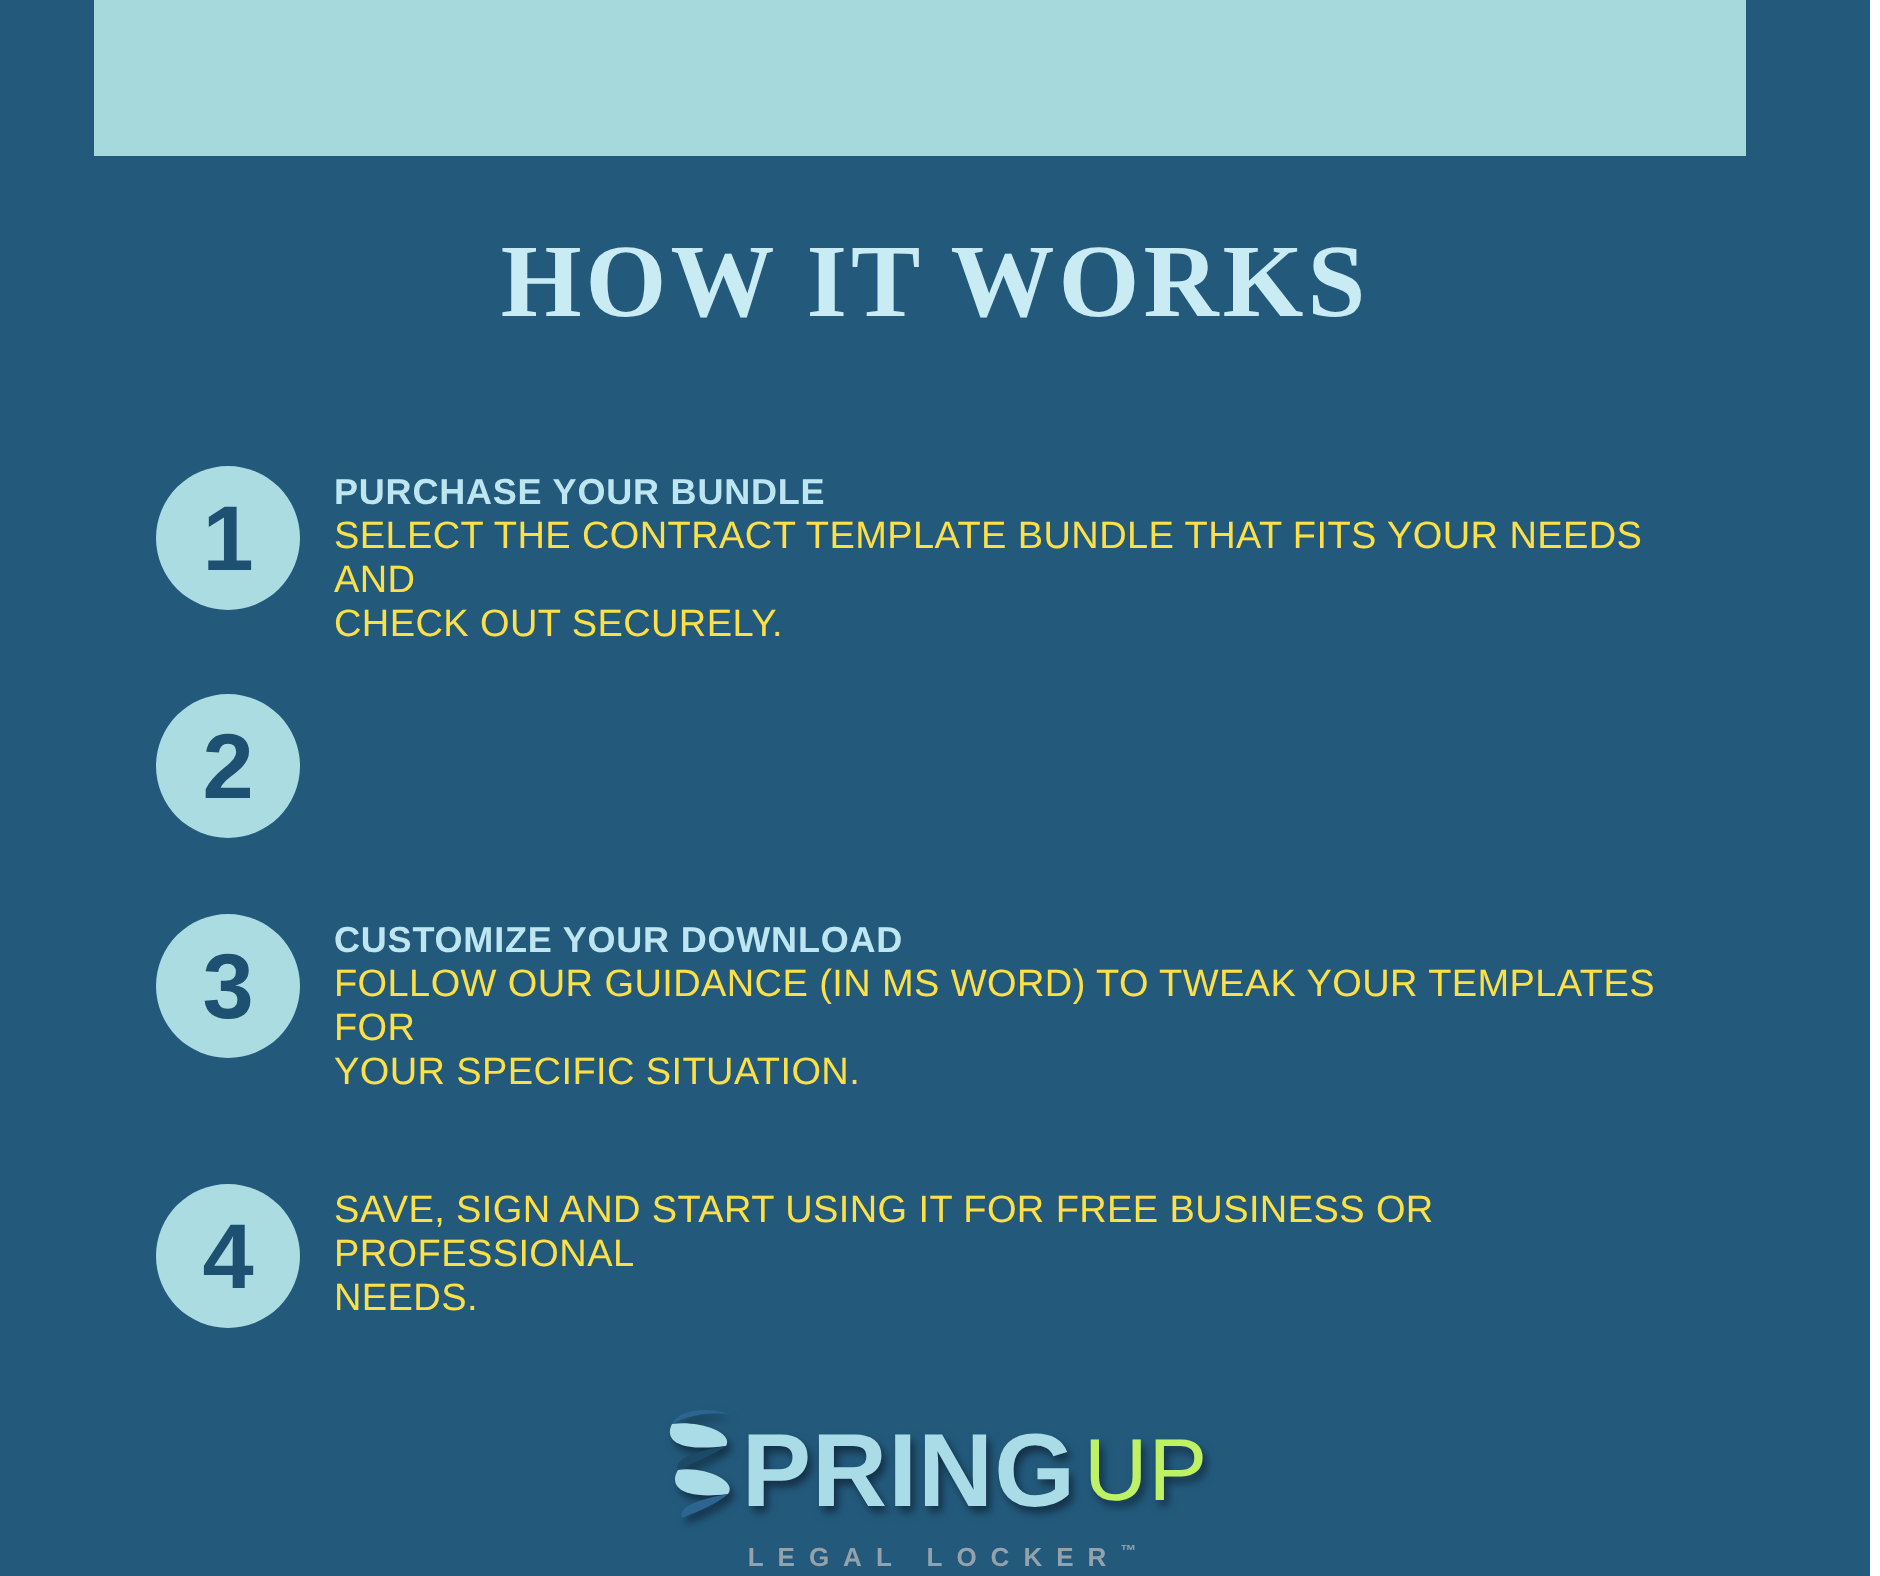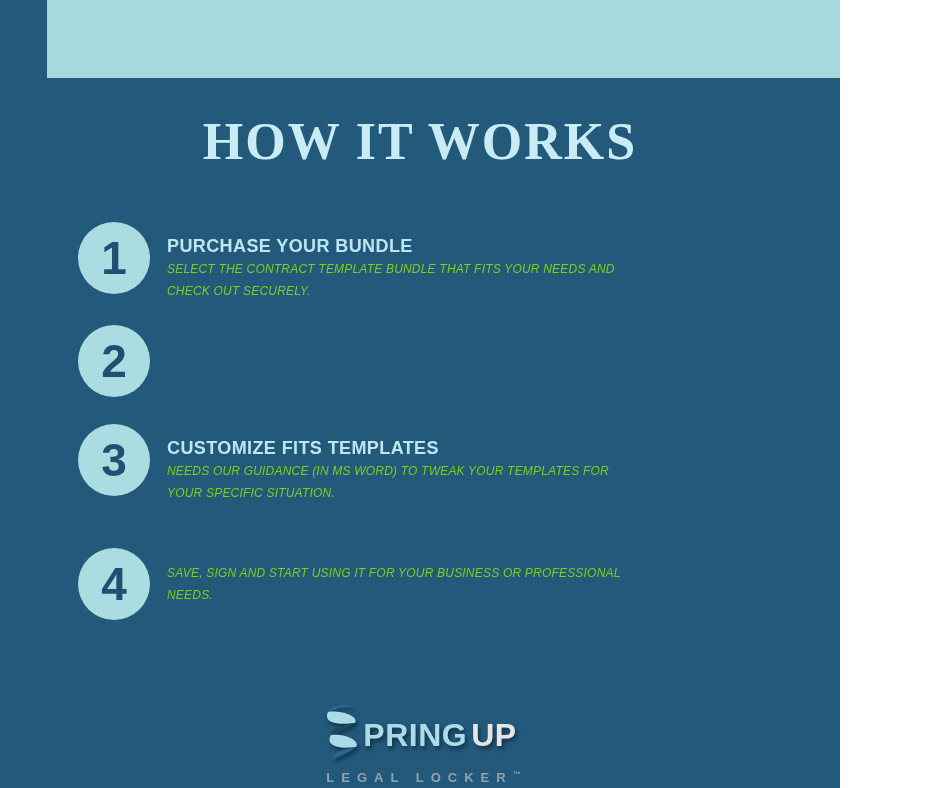--- a/index.html
+++ b/index.html
@@ -1,19 +1,19 @@
 <!DOCTYPE html>
 <html><head>
 <meta charset="utf-8">
 <style>
   * { box-sizing: border-box; }
   html, body { margin: 0; padding: 0; }
   .canvas {
     position: relative;
-    width: 840px;
+    width: 935px;
     height: 788px;
     background: #235a7c;
     overflow: hidden;
     font-family: "Liberation Sans", sans-serif;
   }
   .banner {
     position: absolute;
     left: 47px; top: 0;
     width: 826px; height: 78px;
     background: #a6d9dc;
@@ -55,45 +55,44 @@
   .texts { margin-left: 17px; max-width: 665px; }
   .heading {
     font-size: 18px;
     font-weight: 700;
     color: #bde6f0;
     letter-spacing: 0.4px;
     line-height: 24px;
     margin-top: 20px;
   }
   .bodytext {
-    font-size: 12px;
-    color: #84cc16;
+    font-size: 19px;
+    color: #fde047;
     letter-spacing: 0.2px;
     line-height: 22px;
     white-space: pre-line;
-    font-style: italic;
   }
   .logo {
     position: absolute;
     top: 704px; left: 0;
     width: 100%;
     display: flex; flex-direction: column; align-items: center;
   }
   .logo-row {
     display: flex; align-items: center;
     filter: drop-shadow(2px 3px 2px rgba(10, 25, 40, 0.65));
   }
   .logo-s { display: block; margin-right: 2px; }
   .word-light {
-    font-size: 32px; font-weight: 800;
+    font-size: 52px; font-weight: 800;
     color: #a9dce6; line-height: 1; letter-spacing: 0.5px;
   }
   .word-dark {
-    font-size: 32px; font-weight: 700;
-    color: #e5e5e5; line-height: 1; letter-spacing: 0.5px;
+    font-size: 44px; font-weight: 400;
+    color: #bef264; line-height: 1; letter-spacing: 0.5px;
     margin-left: 4px;
   }
   .tagline {
     margin-top: 4px;
     font-size: 13px;
     font-weight: 700;
     color: #93a2ab;
     letter-spacing: 7px;
     padding-left: 7px; 
   }
@@ -127,32 +126,32 @@
       </div>
       <div class="texts">
       </div>
     </div>
 
     <div class="step step-3">
       <div class="badge">
         <span class="num">3</span>
       </div>
       <div class="texts">
-        <div class="heading">CUSTOMIZE FITS TEMPLATES</div>
-        <div class="bodytext">NEEDS OUR GUIDANCE (IN MS WORD) TO TWEAK YOUR TEMPLATES FOR
+        <div class="heading">CUSTOMIZE YOUR DOWNLOAD</div>
+        <div class="bodytext">FOLLOW OUR GUIDANCE (IN MS WORD) TO TWEAK YOUR TEMPLATES FOR
 YOUR SPECIFIC SITUATION.</div>
       </div>
     </div>
 
     <div class="step step-4">
       <div class="badge">
         <span class="num">4</span>
       </div>
       <div class="texts">
-        <div class="bodytext">SAVE, SIGN AND START USING IT FOR YOUR BUSINESS OR PROFESSIONAL
+        <div class="bodytext">SAVE, SIGN AND START USING IT FOR FREE BUSINESS OR PROFESSIONAL
 NEEDS.</div>
       </div>
     </div>
 
   </div>
 
   <div class="logo">
     <div class="logo-row">
       <span class="logo-s">
         <svg width="38" height="58" viewBox="0 0 38 58" xmlns="http://www.w3.org/2000/svg">

